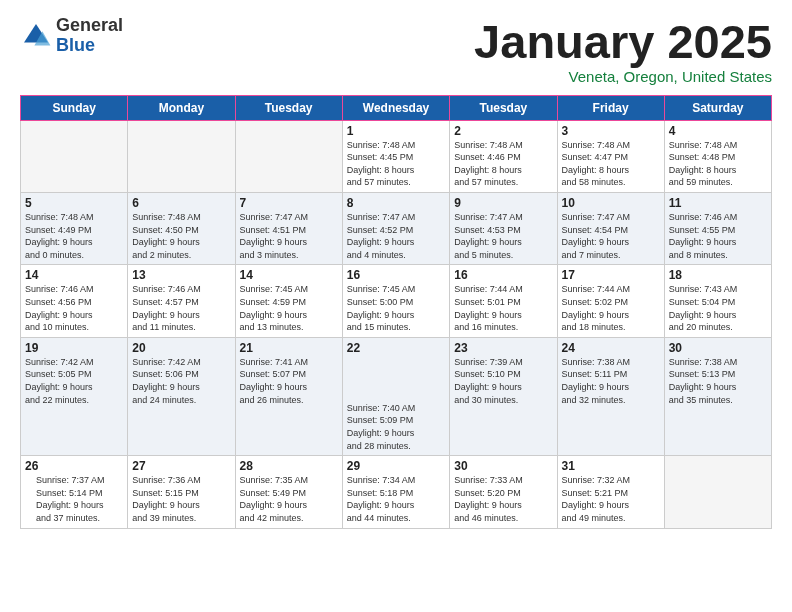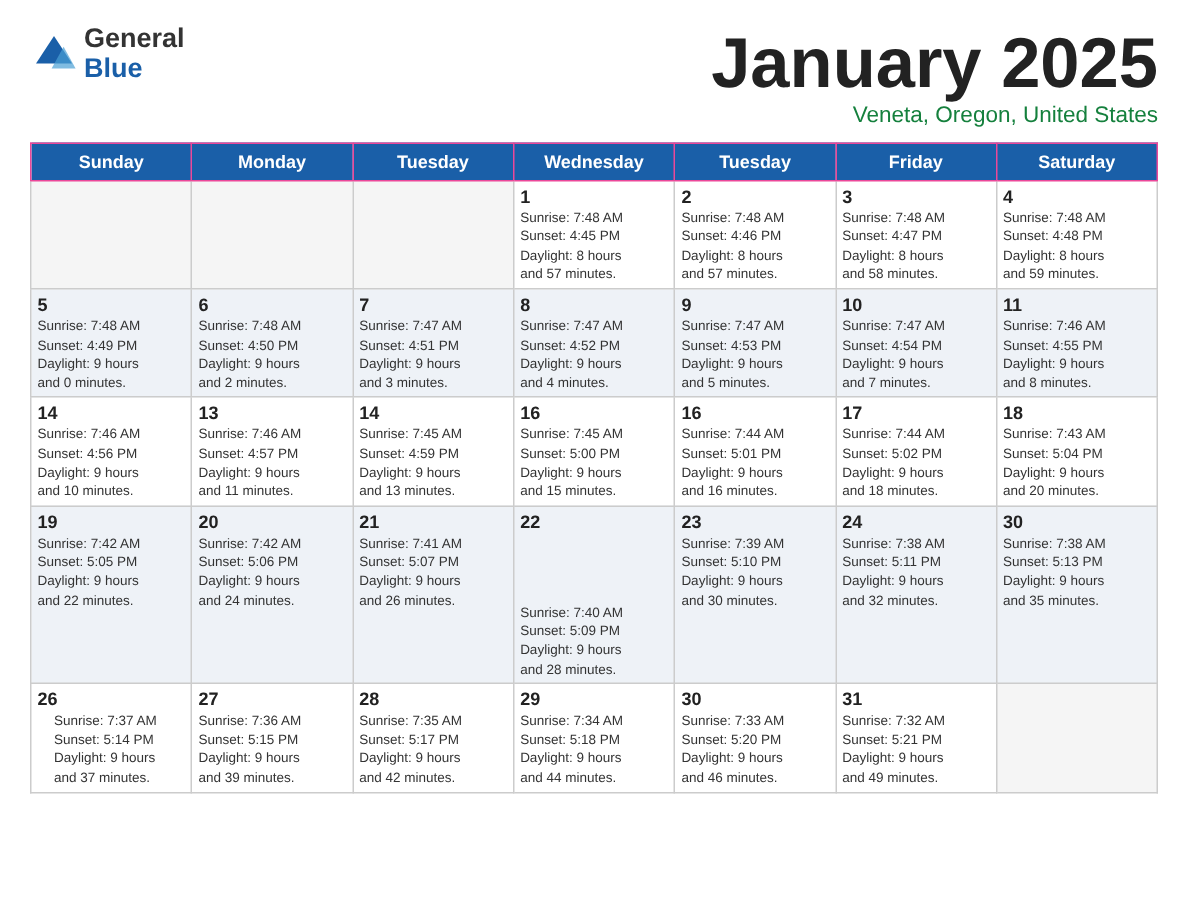--- a/index.html
+++ b/index.html
@@ -331,21 +331,21 @@
           <td>
             <span class="day-num">27</span>
             <div class="day-info" style="white-space: pre-line;">Sunrise: 7:36 AM
 Sunset: 5:15 PM
 Daylight: 9 hours
 and 39 minutes.</div>
           </td>
           <td>
             <span class="day-num">28</span>
             <div class="day-info" style="white-space: pre-line;">Sunrise: 7:35 AM
-Sunset: 5:17 PM
+Sunset: 5:49 PM
 Daylight: 9 hours
 and 42 minutes.</div>
           </td>
           <td>
             <span class="day-num">29</span>
             <div class="day-info" style="white-space: pre-line;">Sunrise: 7:34 AM
 Sunset: 5:18 PM
 Daylight: 9 hours
 and 44 minutes.</div>
           </td>

